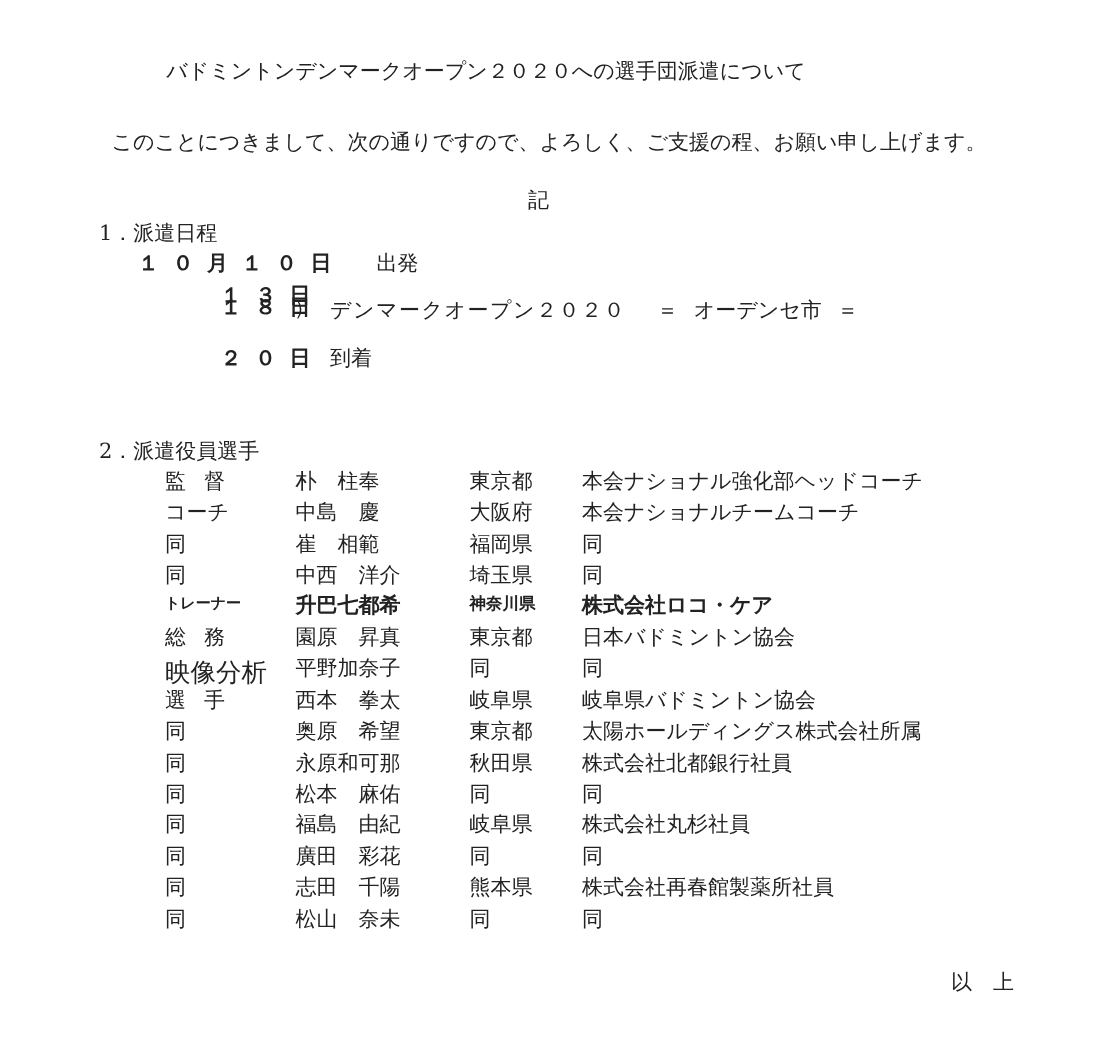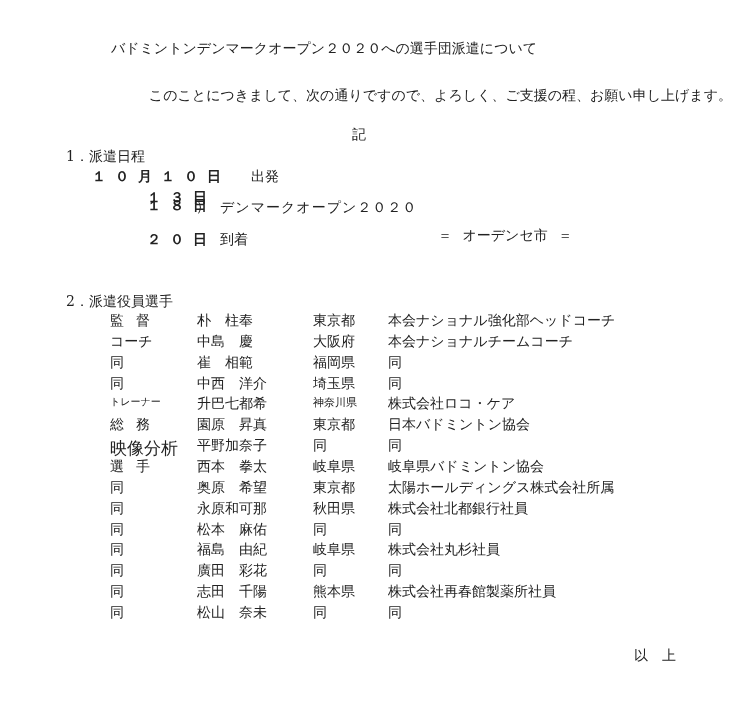--- a/index.html
+++ b/index.html
@@ -3,21 +3,21 @@
 <meta charset="utf-8">
 <style>
   html, body { margin: 0; padding: 0; background: #ffffff; }
   body {
     width: 732px; height: 708px; position: relative; overflow: hidden;
     font-family: "DejaVu Serif", "Liberation Serif", serif;
     color: #222222; font-size: 14px;
   }
   .abs { position: absolute; white-space: nowrap; line-height: 20px; }
   .title { top: 38px; left: 0; width: 648px; text-align: center; font-size: 14px; }
-  .intro { top: 85px; left: 0; width: 732px; text-align: right; font-size: 14px; }
+  .intro { top: 85px; left: 0; width: 732px; text-align: center; font-size: 14px; }
   .ki { top: 124px; left: 352px; }
   .sec1 { top: 146px; left: 66px; }
   .sched { font-size: 14px; }
   .sec2 { top: 291px; left: 66px; }
   .row { position: absolute; left: 0; height: 20px; width: 660px; }
   .c-role { position: absolute; left: 110px; }
   .c-role.small { font-size: 10px; }
   .c-role.mid { font-size: 17px; }
   .c-name { position: absolute; left: 197px; }
   .c-pref { position: absolute; left: 313px; }
@@ -34,21 +34,21 @@
   <div class="abs title">バドミントンデンマークオープン２０２０への選手団派遣について</div>
   <div class="abs intro">このことにつきまして、次の通りですので、よろしく、ご支援の程、お願い申し上げます。</div>
   <div class="abs ki">記</div>
 
   <div class="abs sec1">1．派遣日程</div>
   <div class="abs sched sp" style="top:166px; left:92px;">１０月１０日</div>
   <div class="abs sched" style="top:166px; left:220px;padding-left:31px;">出発</div>
   <div class="abs sched sp" style="top:187px; left:147px;">１３日</div>
   <div class="abs sched" style="top:196px; left:196px;">）</div>
   <div class="abs sched" style="top:197px; left:220px; letter-spacing:1px;">デンマークオープン２０２０</div>
-  <div class="abs sched" style="top:197px; left:438px; word-spacing:6px;margin-top:28px;">＝ オーデンセ市 ＝</div>
+  <div class="abs sched" style="top:197px; left:438px; word-spacing:6px;">＝ オーデンセ市 ＝</div>
   <div class="abs sched sp" style="top:195px; left:147px;">１８日</div>
   <div class="abs sched sp" style="top:229px; left:147px;">２０日</div>
   <div class="abs sched" style="top:229px; left:220px;">到着</div>
 
   <div class="abs sec2">2．派遣役員選手</div>
 
   <div>
     <div class="row" style="top:312px;">
       <span class="c-role" style="letter-spacing:12px;">監督</span>
       <span class="c-name">朴　柱奉</span>
@@ -66,21 +66,21 @@
       <span class="c-name">崔　相範</span>
       <span class="c-pref">福岡県</span>
       <span class="c-aff">同</span>
     </div>
     <div class="row" style="top:375px;">
       <span class="c-role">同</span>
       <span class="c-name">中西　洋介</span>
       <span class="c-pref">埼玉県</span>
       <span class="c-aff">同</span>
     </div>
-    <div class="row" style="top:395px;">
+    <div class="row" style="top:395px;font-weight:bold;">
       <span class="c-role small">トレーナー</span>
       <span class="c-name">升巴七都希</span>
       <span class="c-pref small">神奈川県</span>
       <span class="c-aff">株式会社ロコ・ケア</span>
     </div>
     <div class="row" style="top:416px;">
       <span class="c-role" style="letter-spacing:12px;">総務</span>
       <span class="c-name">園原　昇真</span>
       <span class="c-pref">東京都</span>
       <span class="c-aff">日本バドミントン協会</span>

